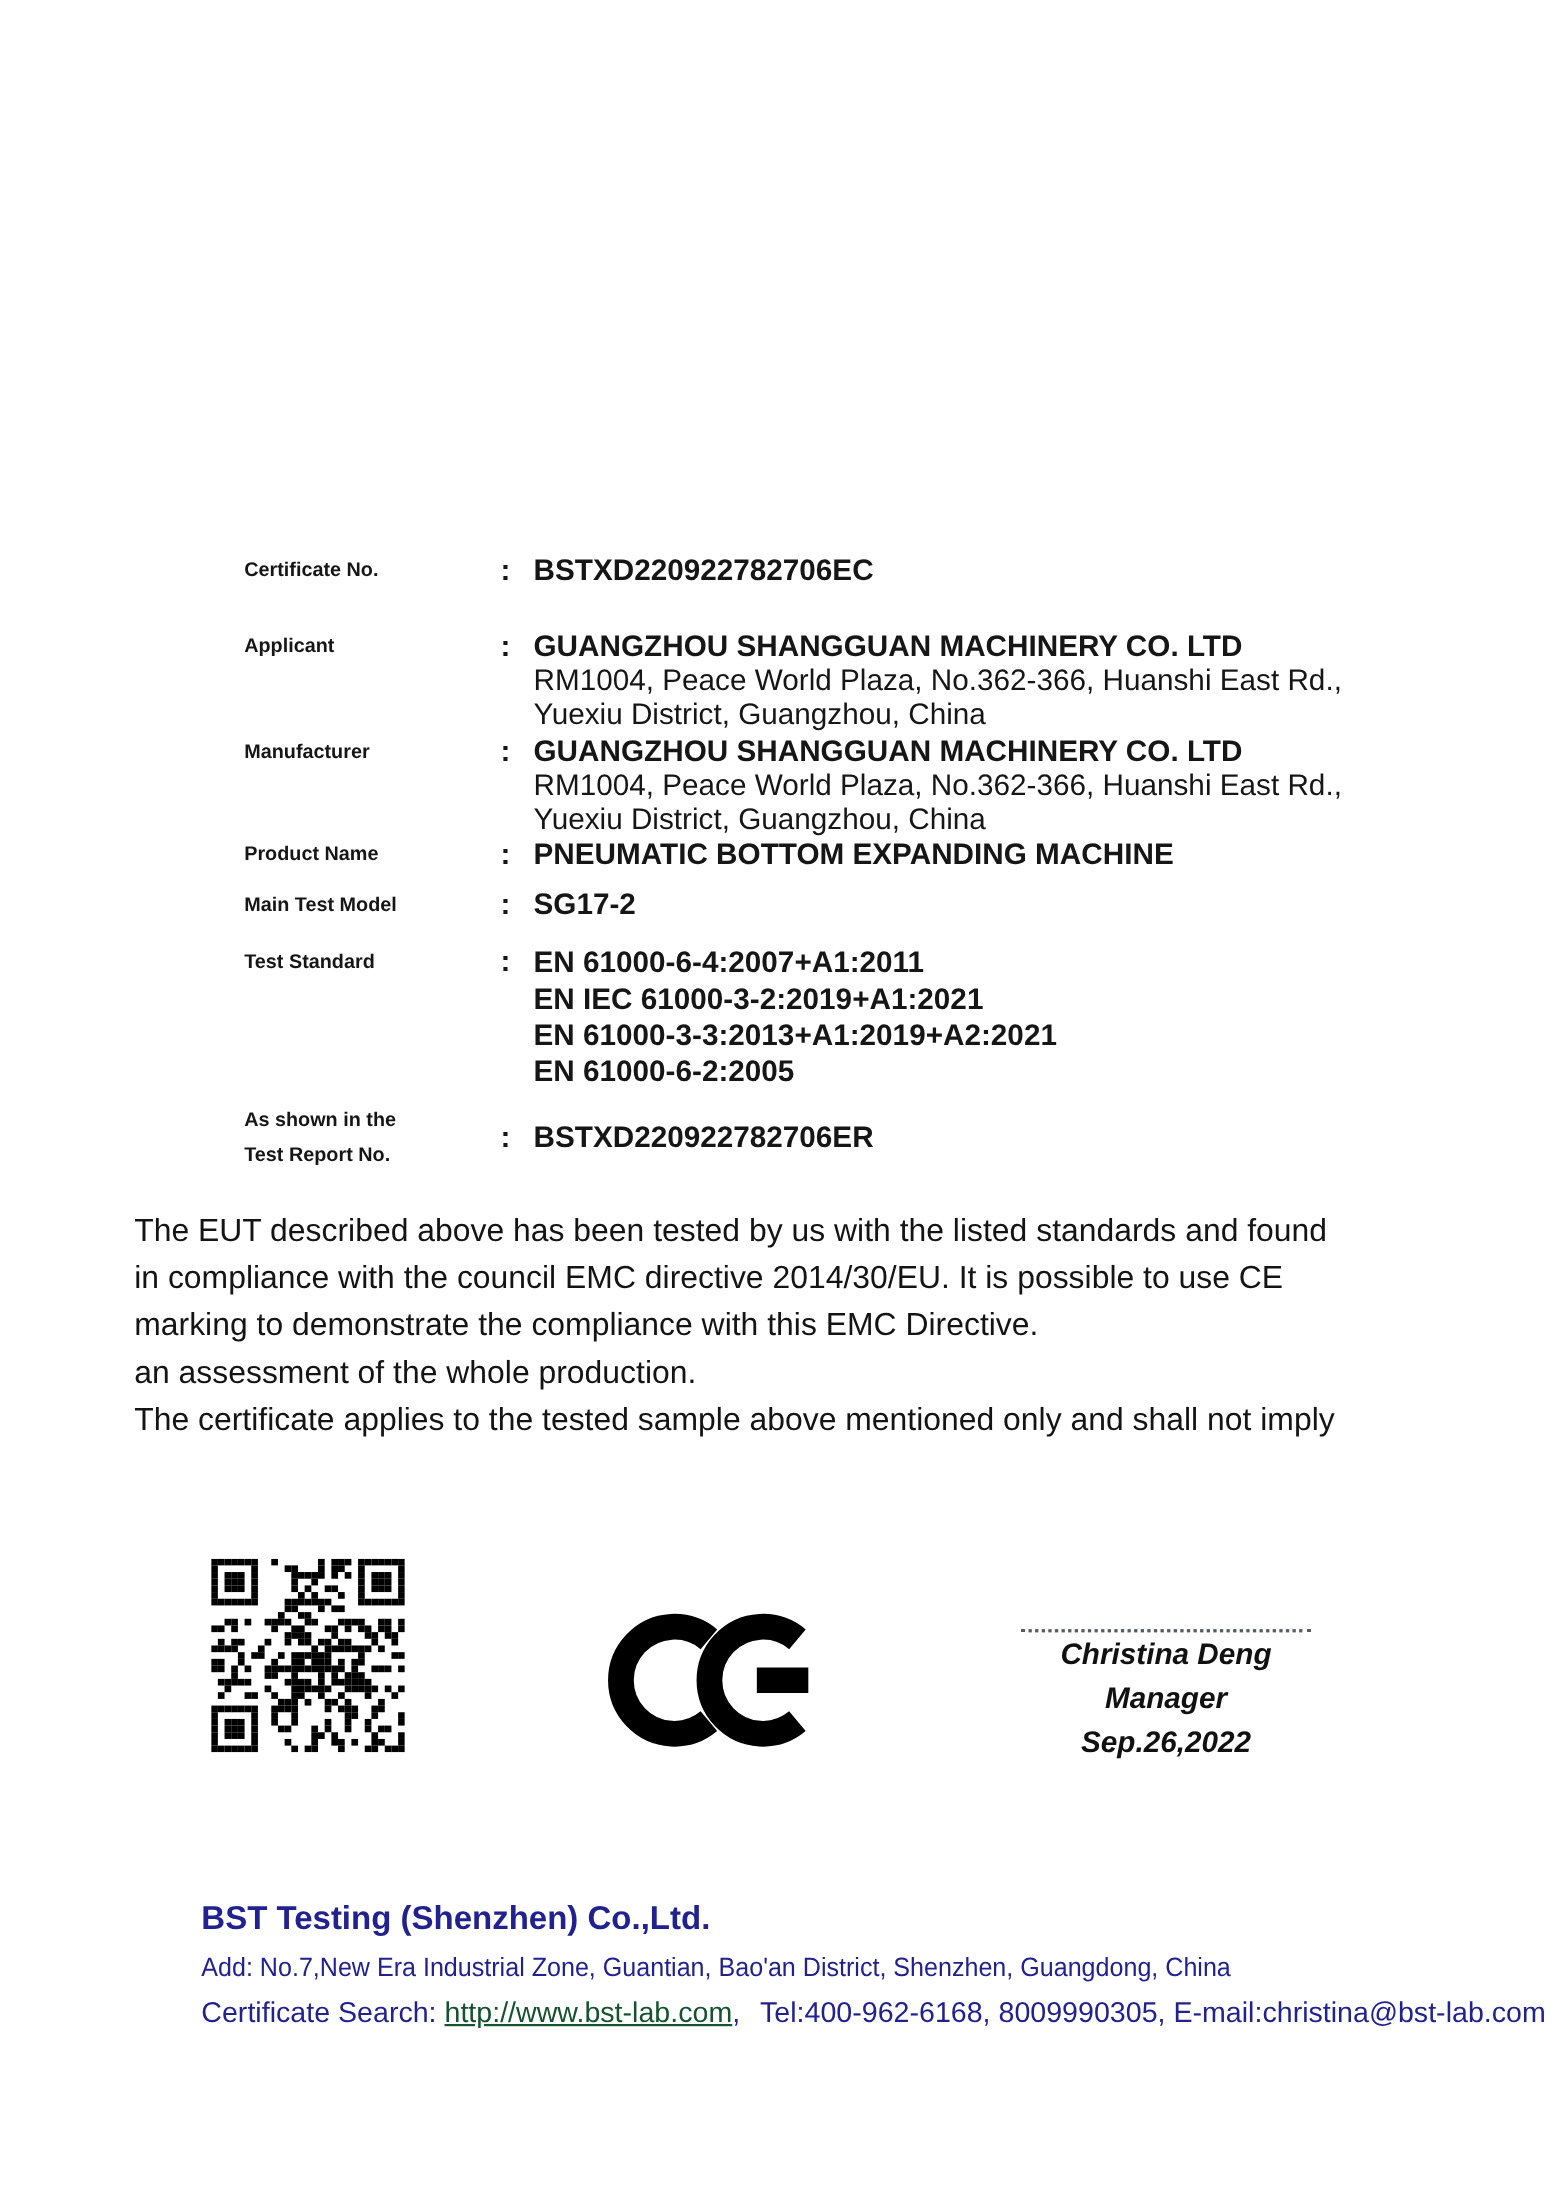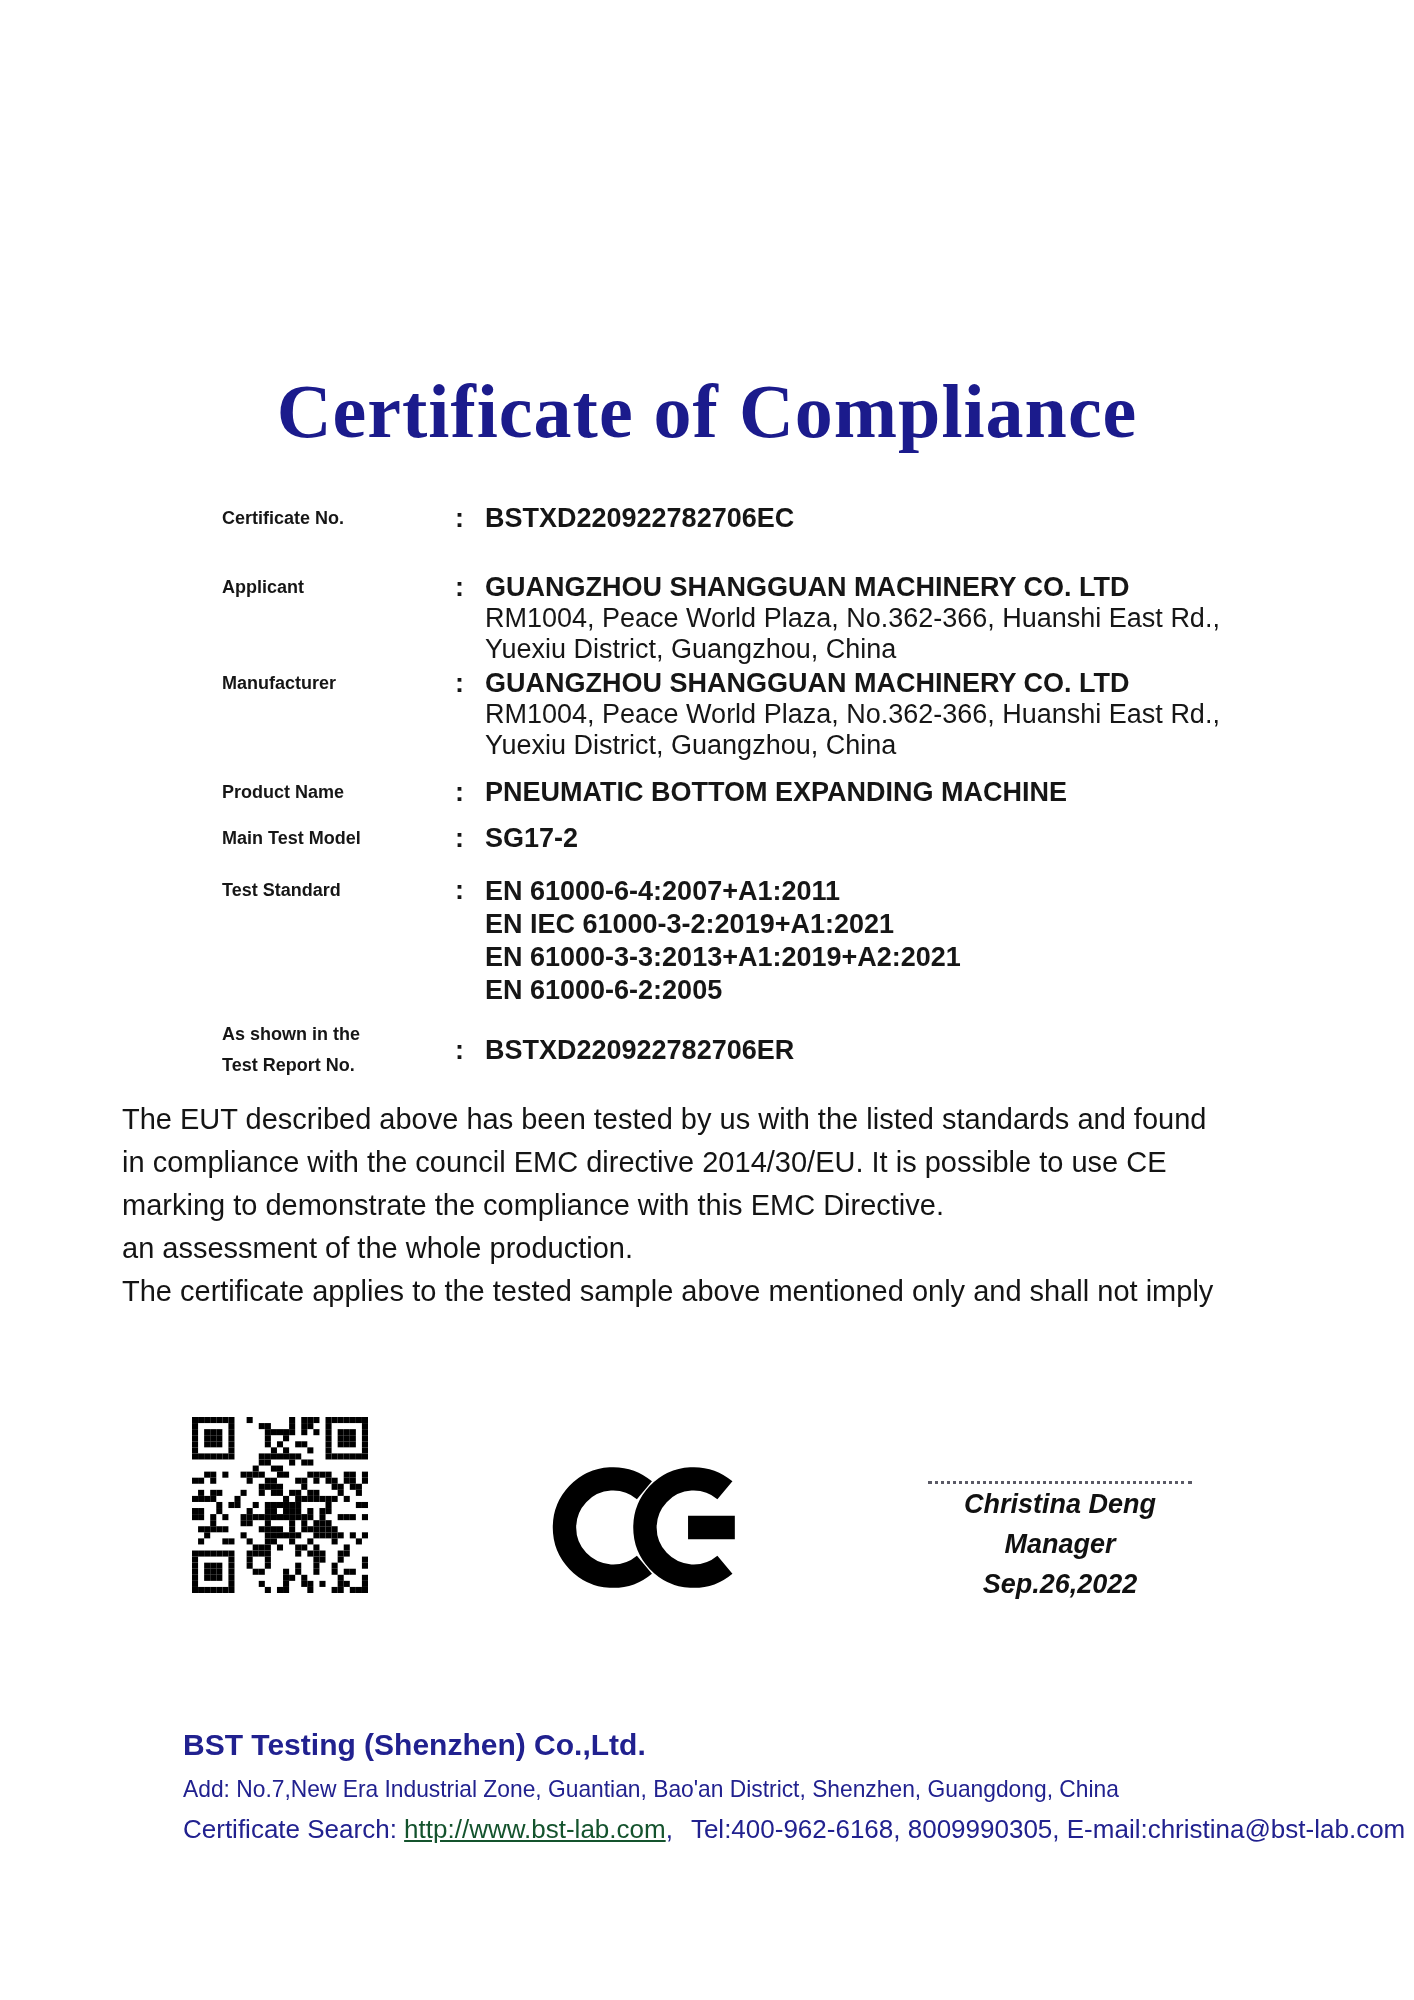--- a/index.html
+++ b/index.html
@@ -28,21 +28,21 @@
   .fields { position:absolute; left:222px; top:503px; width:1000px; }
   .row { display:flex; align-items:flex-start; }
   .flabel { width:233px; font-weight:700; font-size:18px; line-height:31px; flex:0 0 233px; }
   .fcolon { width:30px; flex:0 0 30px; font-weight:700; font-size:27px; line-height:31px; }
   .fvalue { flex:1; font-size:27px; line-height:31px; }
   .fvalue .b { font-weight:700; }
   .row.std .fvalue div { line-height:33px; }
   .row.twolabel { align-items:center; }
   .mb-xl { margin-bottom:38px; }
   .mb-xs { margin-bottom:3px; }
-  .mb-md { margin-bottom:16px; }
+  .mb-md { }
   .mb-sm { margin-bottom:15px; }
   .mb-lg { margin-bottom:21px; }
   .mb-std { margin-bottom:12px; }
 
   
   .para {
     position:absolute; left:122px; top:1098px; width:1200px;
     font-size:29px; line-height:43px; color:#141414;
   }
 
@@ -78,21 +78,20 @@
   .footer-search a {
     color:#14532d; text-decoration:underline; cursor:pointer;
   }
   .footer-search .contact { margin-left:18px; }
 </style>
 </head>
 <body>
 
 <div class="page">
 
-  <div class="title">Certificate of Compliance</div>
 
   <div class="fields">
 
     <div class="row mb-xl">
       <div class="flabel">Certificate No.</div>
       <div class="fcolon">:</div>
       <div class="fvalue">
         <div class="b">BSTXD220922782706EC</div>
       </div>
     </div>

